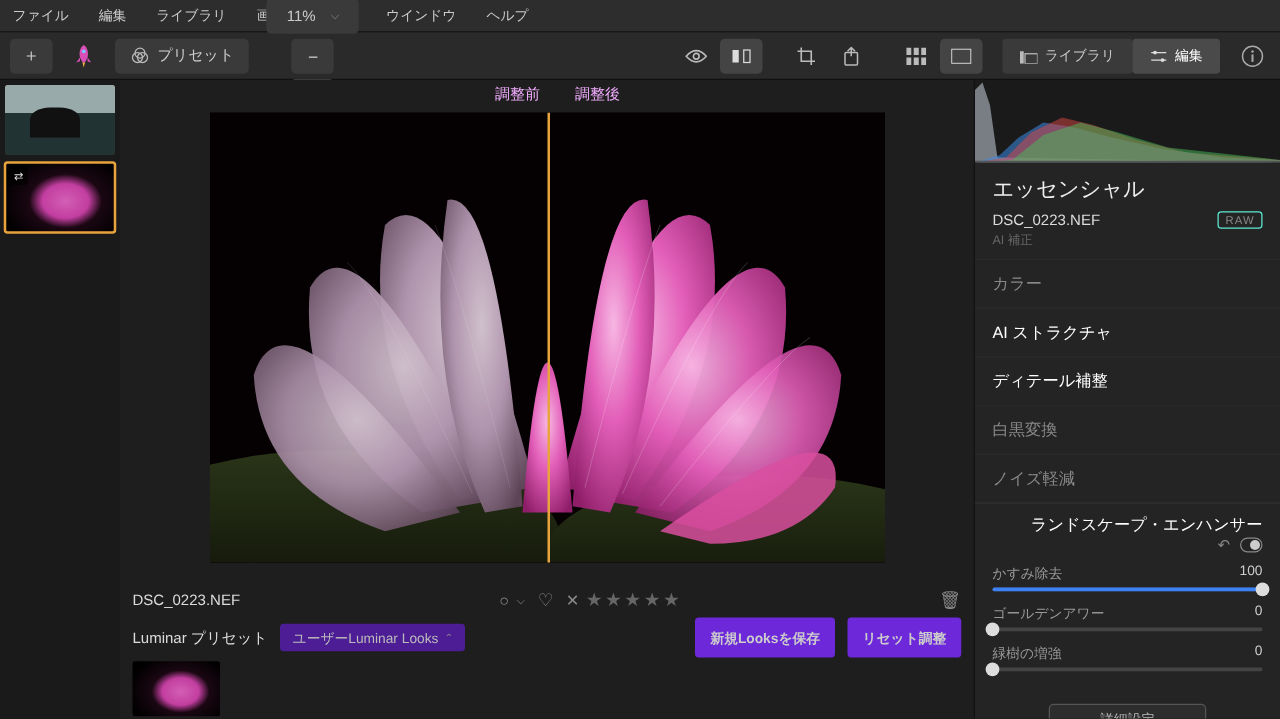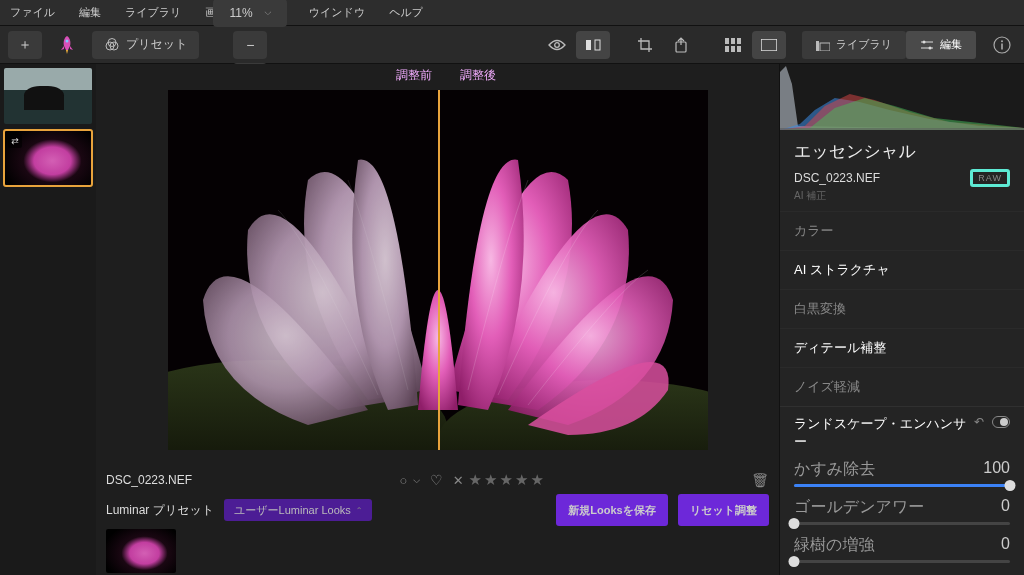--- a/index.html
+++ b/index.html
@@ -72,37 +72,37 @@
   .preset-strip{height:50px;padding:4px 10px;display:flex;gap:6px;overflow:hidden;}
   .preset-thumb{width:70px;height:44px;background:#2a2a2a;border-radius:2px;}
   
   
   .right{width:245px;background:#242424;border-left:1px solid #111;display:flex;flex-direction:column;overflow:hidden;}
   .histo{height:66px;background:#1a1a1a;position:relative;margin:0;}
   .histo svg{width:100%;height:100%;}
   .section-title{padding:10px 14px 6px;font-size:17px;color:#eee;font-weight:500;}
   .file-row{padding:0 14px 2px;display:flex;align-items:center;justify-content:space-between;}
   .file-row .fn{font-size:12px;color:#ddd;}
-  .raw-badge{font-size:9px;color:#888;border:3px solid #5eead4;border-radius:3px;padding:1px 5px;letter-spacing:1px;margin-left:26px;}
+  .raw-badge{font-size:9px;color:#888;border:1px solid #5eead4;border-radius:3px;padding:1px 5px;letter-spacing:1px;margin-left:26px;}
   .subtext{padding:0 14px 8px;font-size:10px;color:#666;}
   
   .tool-list{display:flex;flex-direction:column;}
   .tool-item{padding:10px 14px;font-size:13px;color:#ccc;border-top:1px solid rgba(255,255,255,.03);}
   .tool-item.dim{color:#888;}
   .tool-item.active{color:#fff;}
   
   .panel-section{border-top:1px solid rgba(255,255,255,.06);padding:8px 14px 10px;}
-  .panel-head{display:flex;align-items:flex-start;justify-content:space-between;margin-bottom:8px;}
+  .panel-head{display:flex;align-items:flex-end;justify-content:space-between;margin-bottom:8px;flex-direction:column;}
   .panel-head .t{font-size:13px;color:#fff;font-weight:500;}
   .panel-head .ctrls{display:flex;gap:8px;align-items:center;color:#888;}
   .toggle-on{width:18px;height:12px;border:1px solid #888;border-radius:6px;position:relative;}
   .toggle-on::after{content:"";position:absolute;right:1px;top:1px;width:8px;height:8px;background:#ccc;border-radius:50%;}
   
   .slider-row{margin-bottom:10px;}
-  .slider-lbl{display:flex;justify-content:space-between;font-size:16px;color:#999;margin-bottom:4px;}
+  .slider-lbl{display:flex;justify-content:space-between;font-size:11px;color:#999;margin-bottom:4px;}
   .slider-lbl .val{color:#ccc;}
   .slider-track{height:3px;background:#444;border-radius:2px;position:relative;}
   .slider-fill{position:absolute;left:0;top:0;bottom:0;background:var(--blue);border-radius:2px;}
   .slider-knob{position:absolute;top:-4px;width:11px;height:11px;background:#ddd;border-radius:50%;transform:translateX(-50%);}
   
   .detail-btn-wrap{padding:6px 14px 0;display:flex;justify-content:center;}
   .detail-btn{height:24px;padding:0 40px;border:1px solid #555;border-radius:4px;display:flex;align-items:center;color:#bbb;font-size:11px;background:#2d2d2d;}
   
   
   .thumb-bw{background:linear-gradient(180deg,#9aa 0%,#9aa 40%,#233 40%,#233 100%);}
@@ -339,22 +339,22 @@
     <div class="section-title">エッセンシャル</div>
     <div class="file-row">
       <span class="fn">DSC_0223.NEF</span>
       <span class="raw-badge">RAW</span>
     </div>
     <div class="subtext">AI 補正</div>
 
     <div class="tool-list">
       <div class="tool-item dim">カラー</div>
       <div class="tool-item active">AI ストラクチャ</div>
+      <div class="tool-item active">ディテール補整</div>
       <div class="tool-item dim">白黒変換</div>
-      <div class="tool-item active">ディテール補整</div>
       <div class="tool-item dim">ノイズ軽減</div>
     </div>
 
     <div class="panel-section">
       <div class="panel-head">
         <span class="t">ランドスケープ・エンハンサー</span>
         <div class="ctrls">
           <span>↶</span>
           <div class="toggle-on"></div>
         </div>

